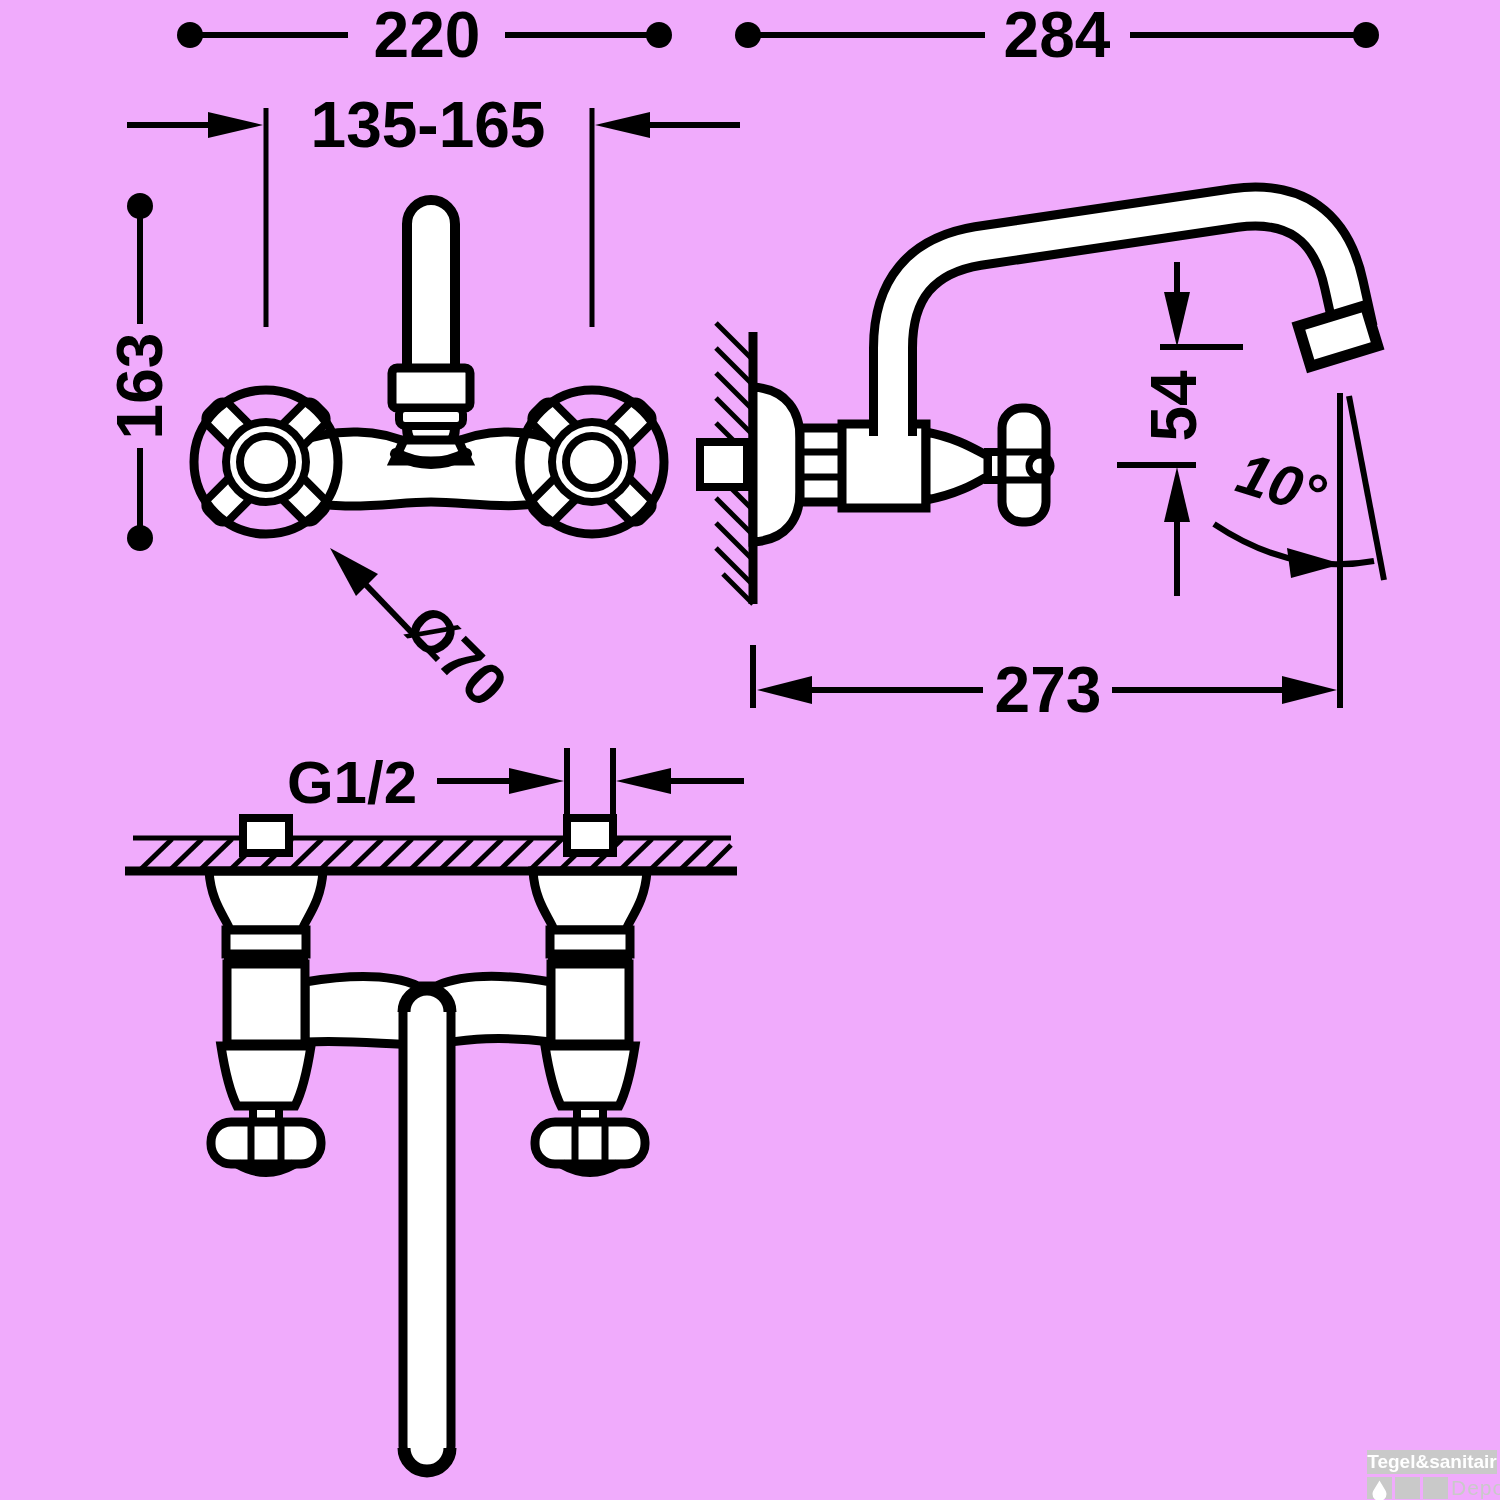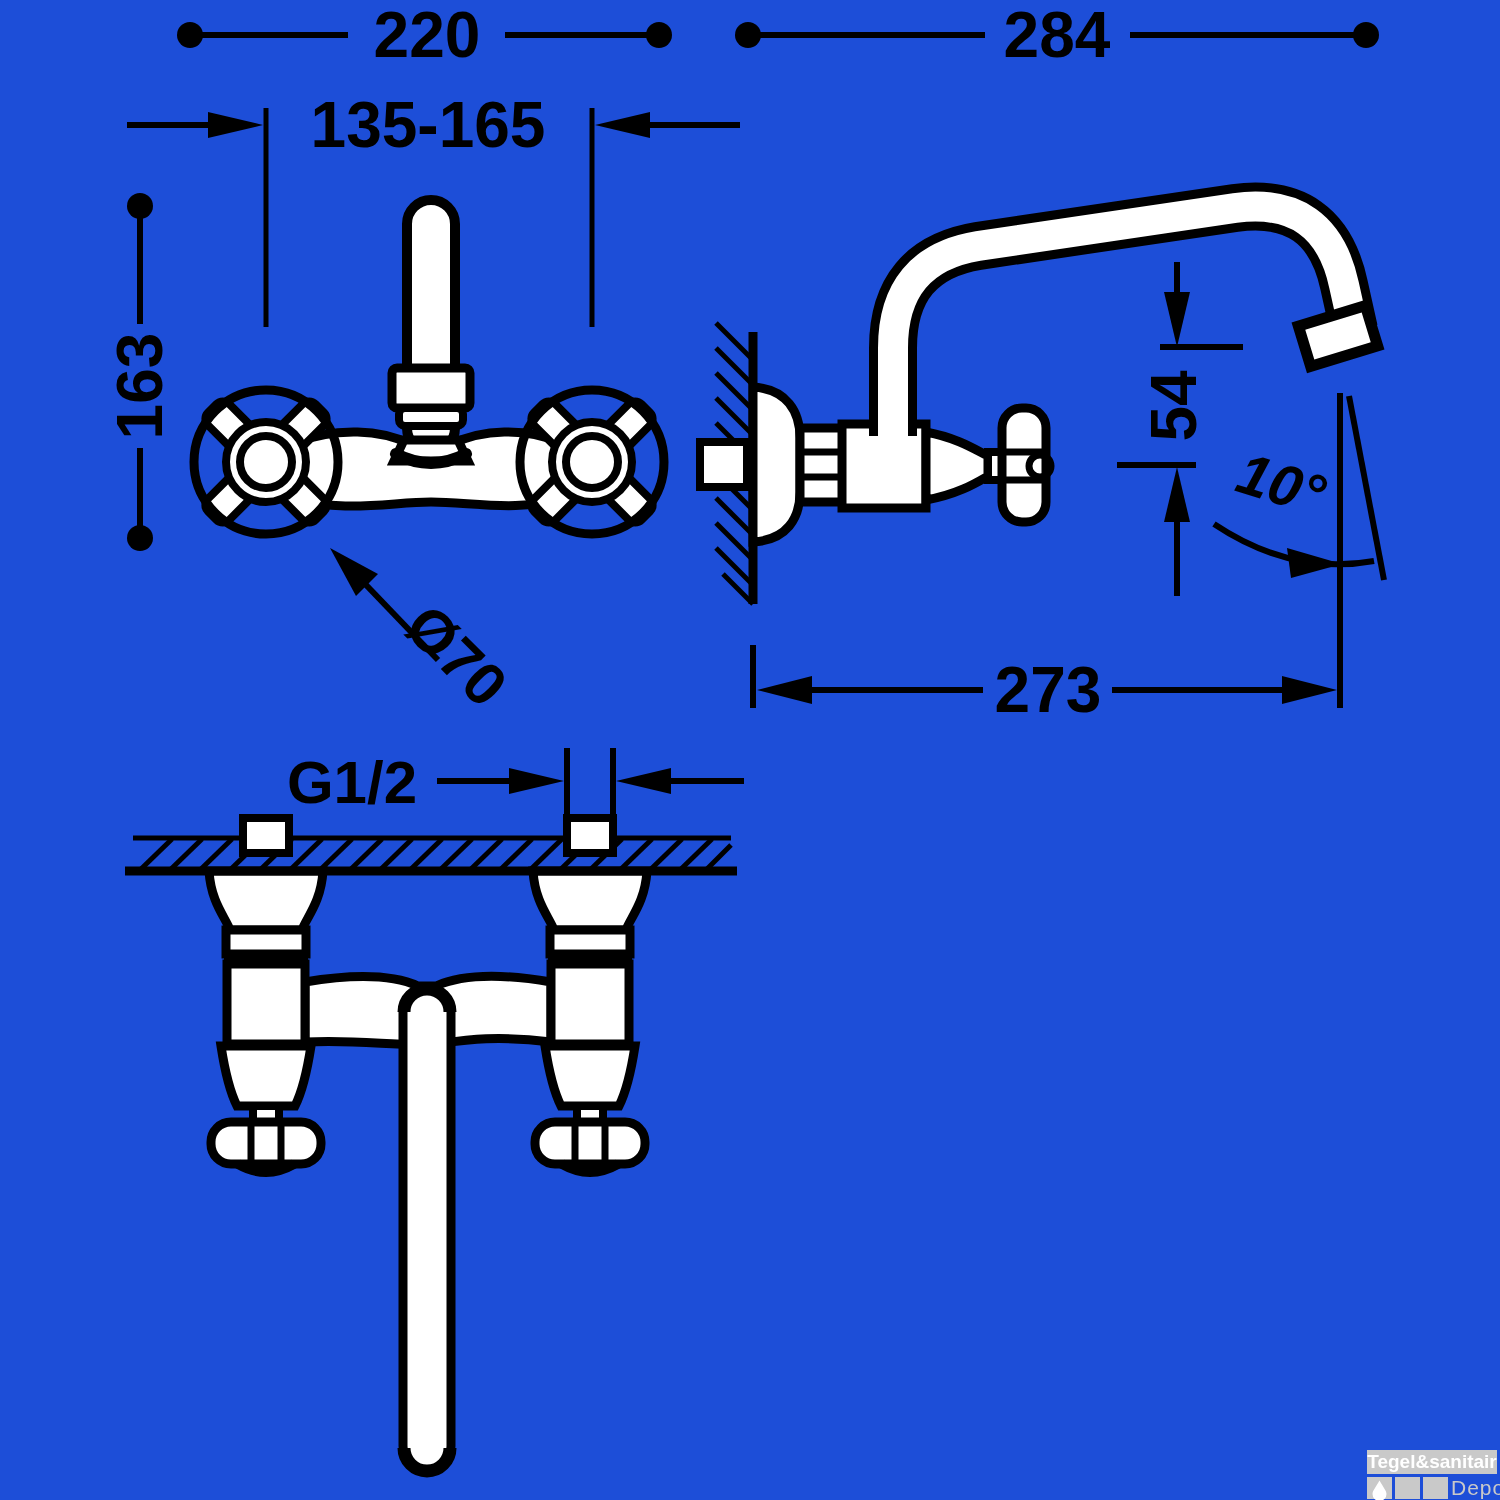--- a/index.html
+++ b/index.html
@@ -1,16 +1,16 @@
 <!DOCTYPE html>
 <html><head>
 <meta charset="utf-8">
 <style>
   html,body{margin:0;padding:0;background:#ffffff;}
-  .stage{position:relative;width:1500px;height:1500px;background:#1d4ed8;overflow:hidden;}
+  .stage{position:relative;width:1500px;height:1500px;background:#f0abfc;overflow:hidden;}
   svg{display:block;}
   .ln{stroke:#000;stroke-width:6;fill:none;stroke-linecap:butt;}
   .ext{stroke:#000;stroke-width:5;fill:none;}
   .hatch{stroke:#000;stroke-width:5;fill:none;}
   .outline{stroke:#000;stroke-width:9;fill:#fff;}
   .outline8{stroke:#000;stroke-width:8;fill:#fff;}
   .outline10{stroke:#000;stroke-width:10;fill:#fff;}
   .inner7{stroke:#000;stroke-width:7;fill:none;}
   .dark{fill:#000;stroke:none;}
   .dim{font-family:"Liberation Sans",sans-serif;font-weight:bold;font-size:64px;fill:#000;}

